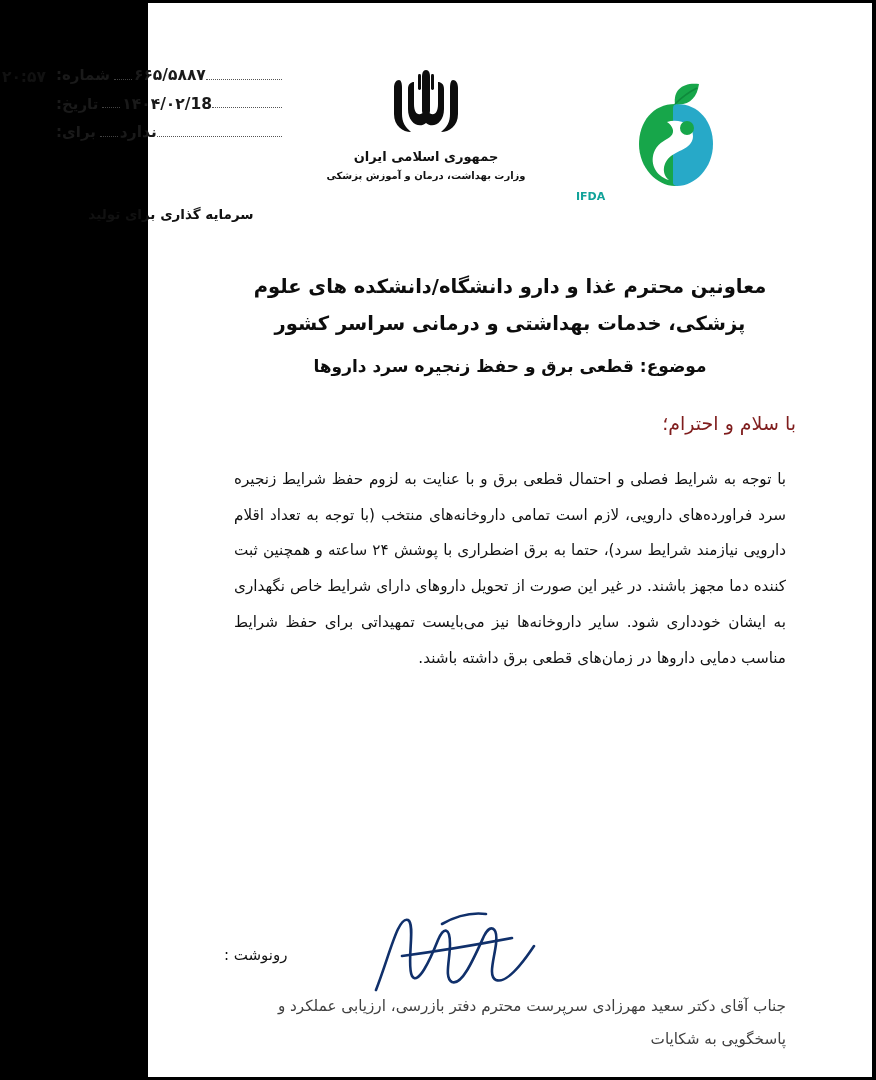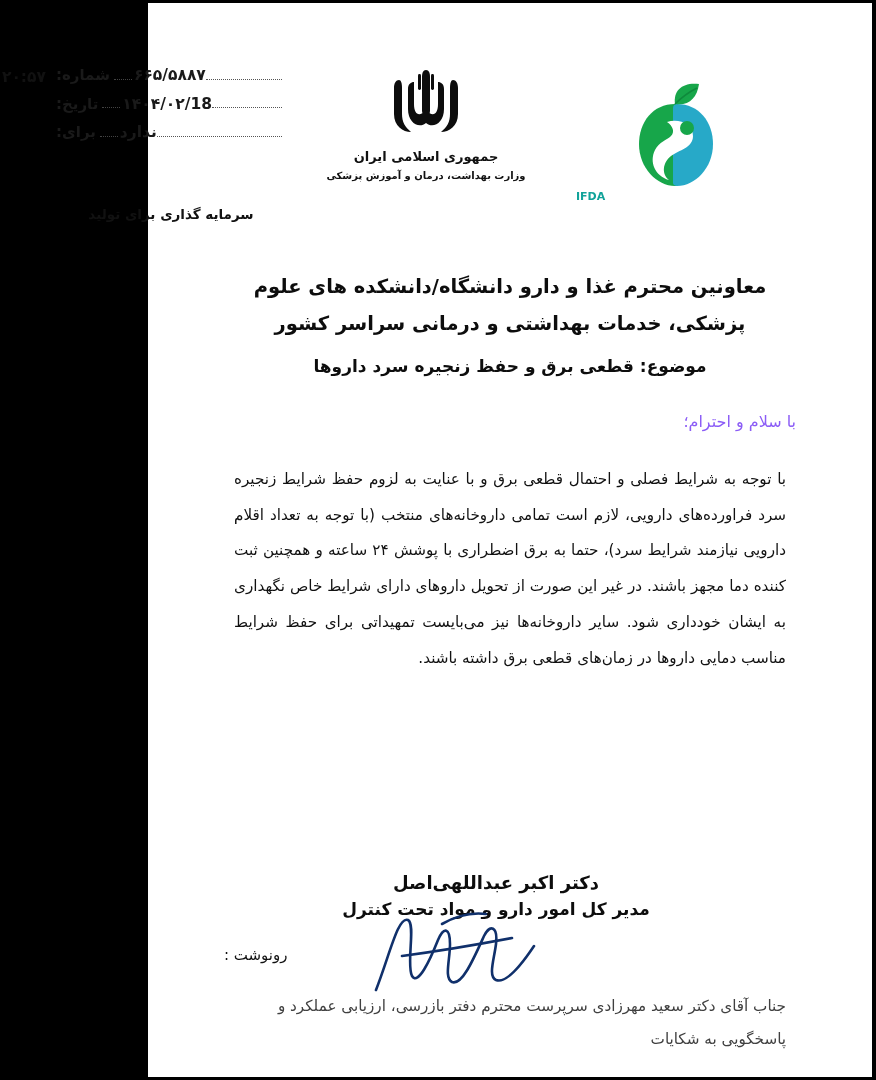--- a/index.html
+++ b/index.html
@@ -179,22 +179,22 @@
     font-size: 17px;
     font-weight: bold;
     color: #0d0d0d;
   }
   .greeting {
     position: absolute;
     top: 412px;
     right: 80px;
     width: 720px;
     text-align: right;
-    font-size: 16px;
-    color: #8b5cf6;
+    font-size: 19px;
+    color: #7f1d1d;
   }
   .para {
     position: absolute;
     top: 462px;
     right: 90px;
     left: 90px;
     text-align: justify;
     text-align-last: right;
     font-size: 15.2px;
     line-height: 2.35;
@@ -320,24 +320,20 @@
   </div>
 
   <div class="addressee">معاونین محترم غذا و دارو دانشگاه/دانشکده های علوم پزشکی، خدمات بهداشتی و درمانی سراسر کشور</div>
 
   <div class="subject">موضوع: قطعی برق و حفظ زنجیره سرد داروها</div>
 
   <div class="greeting">با سلام و احترام؛</div>
 
   <div class="para">با توجه به شرایط فصلی و احتمال قطعی برق و با عنایت به لزوم حفظ شرایط زنجیره سرد فراورده‌های دارویی، لازم است تمامی داروخانه‌های منتخب (با توجه به تعداد اقلام دارویی نیازمند شرایط سرد)، حتما به برق اضطراری با پوشش ۲۴ ساعته و همچنین ثبت کننده دما مجهز باشند. در غیر این صورت از تحویل داروهای دارای شرایط خاص نگهداری به ایشان خودداری شود. سایر داروخانه‌ها نیز می‌بایست تمهیداتی برای حفظ شرایط مناسب دمایی داروها در زمان‌های قطعی برق داشته باشند.</div>
 
-  <div class="sign">
-    <div class="sign-name">دکتر اکبر عبداللهی‌اصل</div>
-    <div class="sign-title">مدیر کل امور دارو و مواد تحت کنترل</div>
-  </div>
 
   <svg class="signature-svg" viewBox="0 0 230 110" aria-hidden="true">
     <g fill="none" stroke="#10306b" stroke-width="2.6" stroke-linecap="round">
       <path d="M30 96 C44 60 52 22 62 26 C70 30 60 70 66 82 C72 92 84 66 92 46 C98 32 104 34 104 50 C104 66 98 84 106 88 C116 92 128 64 138 42 C144 30 152 32 150 50 C148 66 142 82 150 86 C160 90 176 70 188 52"></path>
       <path d="M56 62 C86 58 124 52 166 44"></path>
       <path d="M96 30 C110 22 124 18 140 20"></path>
     </g>
   </svg>
 
   <div class="cc-label">رونوشت :</div>

